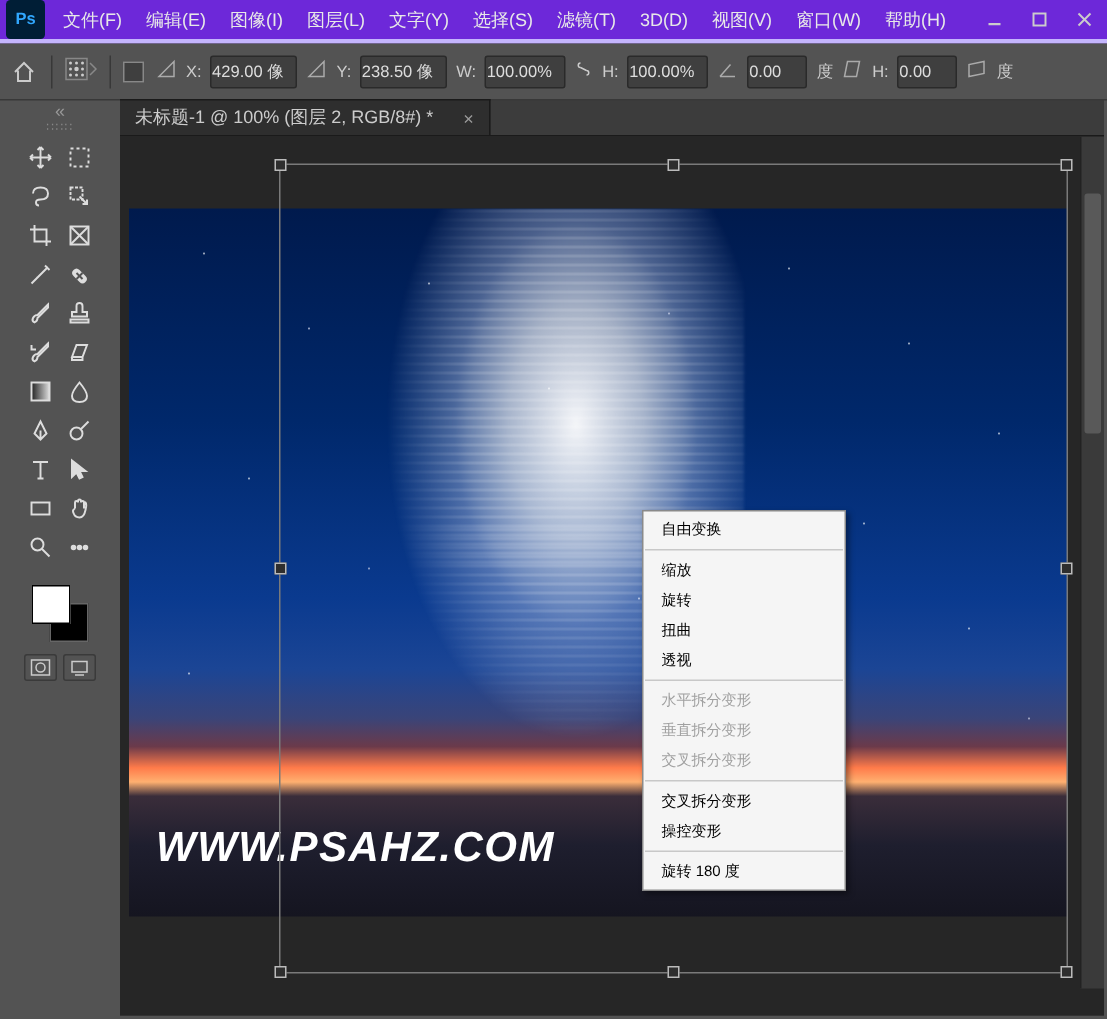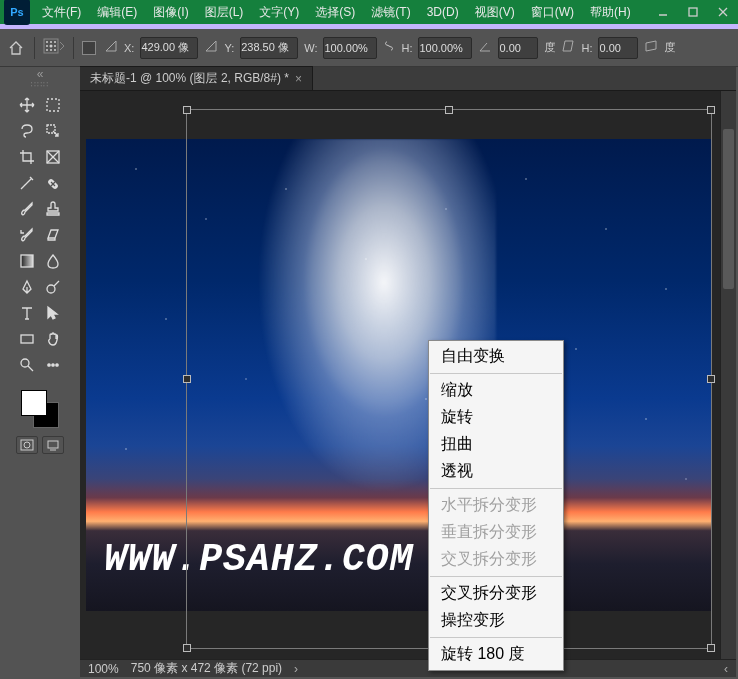--- a/index.html
+++ b/index.html
@@ -1,17 +1,17 @@
 <!DOCTYPE html>
 <html><head>
 <meta charset="utf-8">
 <style>
 *{margin:0;padding:0;box-sizing:border-box;font-family:"Microsoft YaHei",sans-serif;font-size:12px;-webkit-font-smoothing:none}
 body{background:#535353;width:738px;height:679px;overflow:hidden;position:relative}
-.titlebar{height:29px;background:#15803d;display:flex;align-items:center;border-bottom:5px solid #c4b5fd}
+.titlebar{height:29px;background:#6d28d9;display:flex;align-items:center;border-bottom:3px solid #c4b5fd}
 .ps-icon{width:26px;height:26px;margin:0 4px;background:#001e36;border-radius:3px;display:flex;align-items:center;justify-content:center;color:#31a8ff;font-weight:bold;font-size:11px}
 .menu{display:flex;flex:1}
 .menu span{padding:0 8px;color:#e8e8e8;line-height:29px;cursor:default}
 .win-controls{display:flex}
 .win-btn{width:30px;height:29px;display:flex;align-items:center;justify-content:center;color:#ccc}
 .options-bar{height:38px;background:#535353;border-bottom:1px solid #383838;display:flex;align-items:center;padding:0 6px;gap:6px;color:#ccc}
 .opt-home{width:20px;height:20px;display:flex;align-items:center;justify-content:center}
 .opt-sep{width:1px;height:22px;background:#383838;margin:0 2px}
 .opt-label{color:#ccc;font-size:11px}
 .opt-input{background:#3f3f3f;border:1px solid #2a2a2a;border-radius:2px;color:#ddd;padding:2px 0;width:58px;height:22px;font-size:11px}
@@ -23,39 +23,39 @@
 .tools-grid{display:grid;grid-template-columns:26px 26px;grid-auto-rows:26px;gap:0;padding-top:4px}
 .tool{width:26px;height:26px;display:flex;align-items:center;justify-content:center;color:#ddd;position:relative}
 .tool svg{width:16px;height:16px;stroke:#ddd;fill:none;stroke-width:1.3}
 .swatches{margin-top:8px;position:relative;width:46px;height:46px}
 .sw-fg{position:absolute;top:4px;left:4px;width:26px;height:26px;background:#fff;border:1px solid #000}
 .sw-bg{position:absolute;bottom:4px;right:4px;width:26px;height:26px;background:#000;border:1px solid #666}
 .mini-buttons{display:flex;gap:4px;margin-top:4px}
 .mini-btn{width:22px;height:18px;display:flex;align-items:center;justify-content:center;color:#ccc;border:1px solid #3a3a3a;border-radius:2px}
 .workspace{position:absolute;top:67px;left:80px;right:2px;bottom:2px;background:#2e2e2e;display:flex;flex-direction:column}
 .tab-bar{height:24px;background:#3c3c3c;display:flex;align-items:flex-end;border-bottom:1px solid #1a1a1a}
-.tab{height:24px;background:#2e2e2e;border-top:1px solid #1a1a1a;border-right:1px solid #1a1a1a;padding:0 10px;display:flex;align-items:center;color:#ccc;gap:6px}
+.tab{height:24px;background:#2e2e2e;border-top:1px solid #1a1a1a;border-right:1px solid #1a1a1a;padding:0 10px;display:flex;align-items:center;color:#ccc;gap:20px}
 .tab-close{color:#999}
 .canvas-area{flex:1;position:relative;background:#262626;overflow:hidden}
 .scroll-v{position:absolute;top:0;right:0;bottom:18px;width:16px;background:#3a3a3a;border-left:1px solid #222}
 .scroll-v .thumb{position:absolute;left:2px;right:2px;top:38px;height:160px;background:#595959;border-radius:2px}
 .status-bar{position:absolute;bottom:0;left:0;right:0;height:18px;background:#3a3a3a;border-top:1px solid #222;display:flex;align-items:center;color:#ccc;padding:0 8px;gap:12px}
 .status-bar .arrow{color:#aaa}
 .canvas-img{position:absolute;top:48px;left:6px;width:626px;height:472px;background:linear-gradient(to bottom,#001a4d 0%,#00286b 30%,#0a3a8f 55%,#1b4595 65%,#3a4478 72%,#6b3a4a 76%,#ff7b4a 79%,#ffb070 81%,#3a2d3a 83%,#1e1e2e 90%,#151520 100%);overflow:hidden}
 .stars{position:absolute;inset:0;background-image:radial-gradient(1px 1px at 50px 30px,#fff,transparent),radial-gradient(1px 1px at 120px 80px,#eef,transparent),radial-gradient(1px 1px at 200px 50px,#fff,transparent),radial-gradient(1px 1px at 280px 120px,#fff,transparent),radial-gradient(1px 1px at 360px 70px,#dde,transparent),radial-gradient(1px 1px at 440px 40px,#fff,transparent),radial-gradient(1px 1px at 520px 90px,#fff,transparent),radial-gradient(1px 1px at 580px 150px,#fff,transparent),radial-gradient(1px 1px at 80px 180px,#fff,transparent),radial-gradient(1px 1px at 160px 240px,#dde,transparent),radial-gradient(1px 1px at 340px 260px,#fff,transparent),radial-gradient(1px 1px at 490px 210px,#fff,transparent),radial-gradient(1px 1px at 560px 280px,#fff,transparent),radial-gradient(1px 1px at 40px 310px,#fff,transparent),radial-gradient(1px 1px at 600px 340px,#dde,transparent);opacity:.9}
 .streak{position:absolute;top:0;left:130px;width:280px;height:410px;background:radial-gradient(ellipse 180px 300px at 60% 35%,rgba(255,255,255,.95) 0%,rgba(255,255,255,.6) 25%,rgba(200,215,255,.25) 45%,transparent 70%);filter:blur(1px)}
 .streak::before{content:"";position:absolute;inset:0;background:repeating-linear-gradient(0deg,rgba(255,255,255,.55) 0 1px,transparent 1px 3px);mask:radial-gradient(ellipse 180px 300px at 60% 35%,#000 0%,#000 40%,transparent 70%);-webkit-mask:radial-gradient(ellipse 180px 300px at 60% 35%,#000 0%,#000 40%,transparent 70%)}
-.watermark{position:absolute;bottom:30px;left:18px;color:#fff;font-family:Liberation Mono, monospace;font-size:38px;font-style:italic;font-weight:bold;letter-spacing:1px}
+.watermark{position:absolute;bottom:30px;left:18px;color:#fff;font-family:Liberation Sans, sans-serif;font-size:28px;font-style:italic;font-weight:bold;letter-spacing:1px}
 .transform-box{position:absolute;top:18px;left:106px;width:526px;height:540px;border:1px solid #7a7a7a;pointer-events:none}
 .handle{position:absolute;width:8px;height:8px;background:#2e2e2e;border:1px solid #bbb}
 .handle.tl{top:-4px;left:-4px}.handle.tm{top:-4px;left:calc(50% - 4px)}.handle.tr{top:-4px;right:-4px}
 .handle.ml{top:calc(50% - 4px);left:-4px}.handle.mr{top:calc(50% - 4px);right:-4px}
 .handle.bl{bottom:-4px;left:-4px}.handle.bm{bottom:-4px;left:calc(50% - 4px)}.handle.br{bottom:-4px;right:-4px}
 .context-menu{position:absolute;top:340px;left:428px;width:136px;background:#f5f5f5;border:1px solid #8a8a8a;box-shadow:2px 2px 4px rgba(0,0,0,.4);color:#000;padding:2px 0;z-index:50}
-.ctx-item{padding:3px 12px;white-space:nowrap;font-size:16px}
+.ctx-item{padding:3px 12px;white-space:nowrap;font-size:10px}
 .ctx-item.disabled{color:#a0a0a0}
 .ctx-sep{height:1px;background:#c8c8c8;margin:3px 1px}
 </style>
 </head>
 <body>
 
 <div class="titlebar">
   <div class="ps-icon">Ps</div>
   <div class="menu">
     <span>文件(F)</span>
@@ -316,27 +316,20 @@
       <div class="handle tr"></div>
       <div class="handle ml"></div>
       <div class="handle mr"></div>
       <div class="handle bl"></div>
       <div class="handle bm"></div>
       <div class="handle br"></div>
     </div>
     <div class="scroll-v">
         <div class="thumb"></div>
       </div>
-    <div class="status-bar">
-      <span>100%</span>
-      <span>750 像素 x 472 像素 (72 ppi)</span>
-      <span class="arrow">›</span>
-      <span style="flex:1"></span>
-      <span class="arrow">‹</span>
-    </div>
   </div>
 </div>
 
 <div class="context-menu" id="ctx">
     <div class="ctx-item">自由变换</div>
     <div class="ctx-sep"></div>
     <div class="ctx-item">缩放</div>
     <div class="ctx-item">旋转</div>
     <div class="ctx-item">扭曲</div>
     <div class="ctx-item">透视</div>

